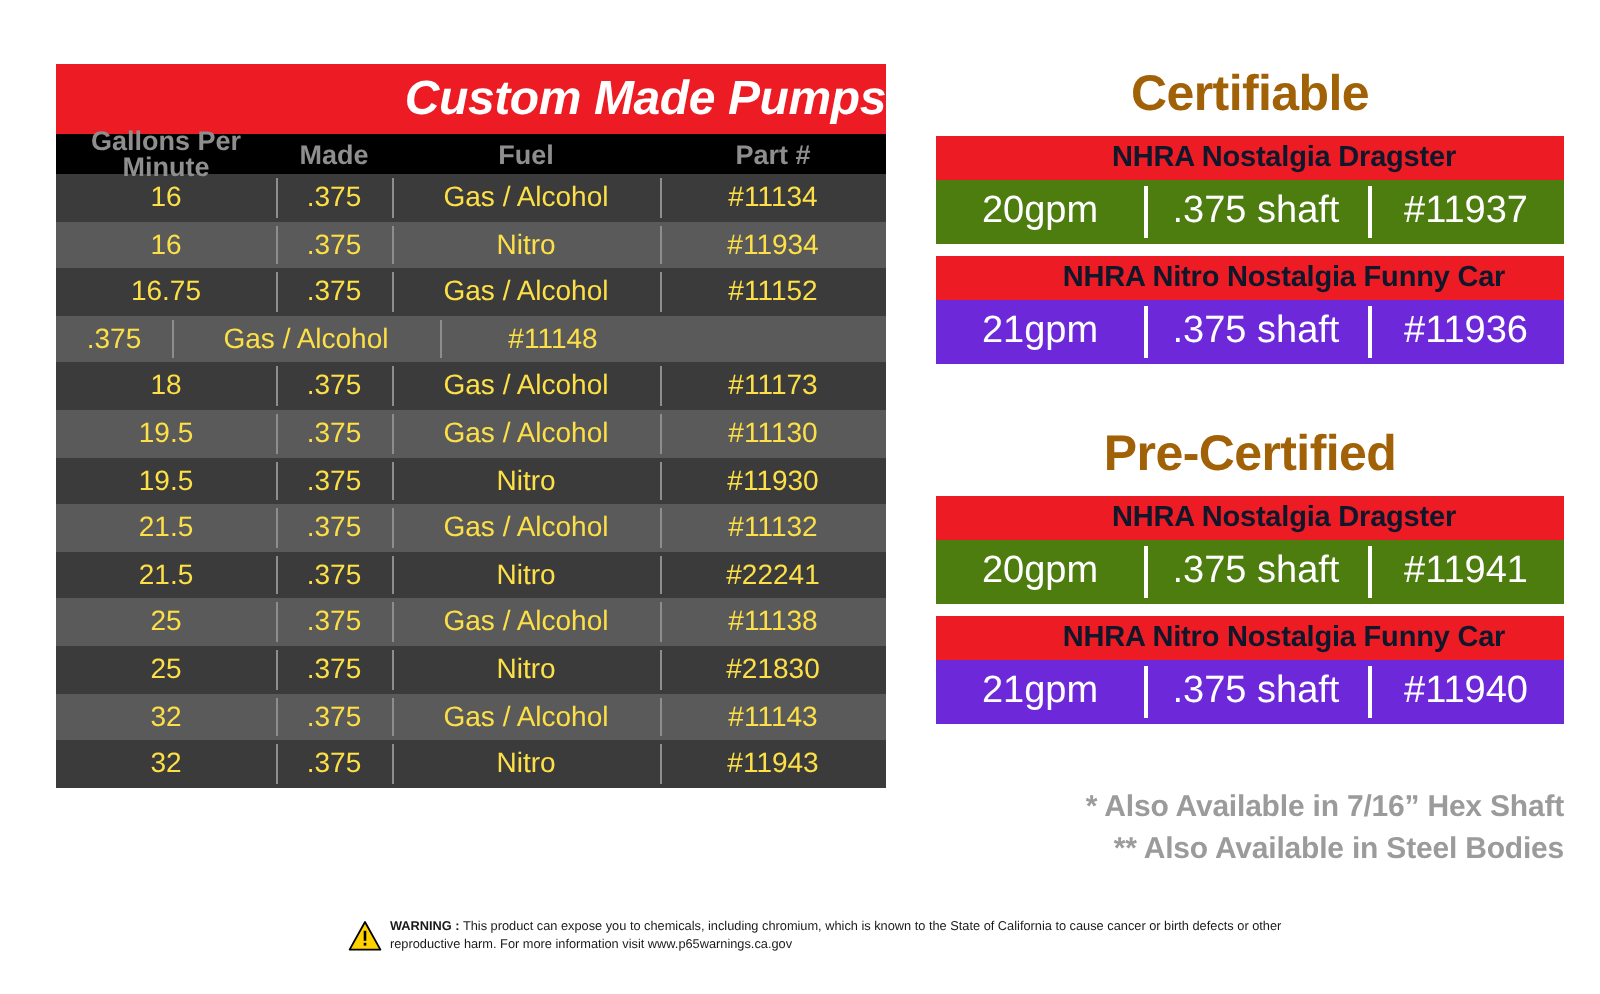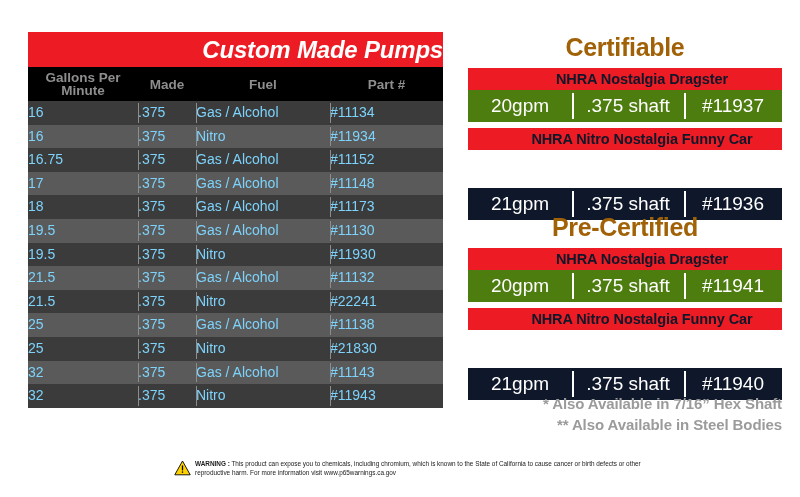--- a/index.html
+++ b/index.html
@@ -30,43 +30,43 @@
     font-weight: bold;
     text-align: right;
     height: 35px;
     line-height: 35px;
     letter-spacing: -0.2px;
     font-style: italic;
   }
   .mt-head {
     display: flex;
     background: #000000;
-    height: 34px;
+    height: 20px;
     align-items: center;
   }
   .mt-head .cell {
     color: #8e8e8e;
     font-size: 13.5px;
     font-weight: bold;
     text-align: center;
     line-height: 13px;
     padding: 0 2px;
     box-sizing: border-box;
   }
   .mt-row {
     display: flex;
     height: 23.6px;
     align-items: center;
   }
   .mt-row.odd  { background: #3b3b3b; }
   .mt-row.even { background: #5a5a5a; }
   .mt-row .cell {
-    color: #7dd3fc;
+    color: #fde047;
     font-size: 14px;
-    text-align: left;
+    text-align: center;
     box-sizing: border-box;
     position: relative;
     height: 100%;
     line-height: 23.6px;
   }
   .mt-row .cell + .cell::before {
     content: "";
     position: absolute;
     left: 0; top: 2px; bottom: 2px;
     width: 1px;
@@ -103,21 +103,21 @@
     line-height: 22px;
     letter-spacing: -0.1px;
     padding-left: 34px;
   }
   .rt-row {
     display: flex;
     height: 32px;
     align-items: center;
   }
   .rt-row.black { background: #4d7c0f; }
-  .rt-row.gray  { background: #0f172a; margin-top: 38px; }
+  .rt-row.gray  { background: #6d28d9; }
   .rt-row .cell {
     color: #ffffff;
     font-size: 19px;
     text-align: center;
     box-sizing: border-box;
     position: relative;
     height: 100%;
     line-height: 32px;
   }
   .rt-row .cell + .cell::before {
@@ -188,21 +188,20 @@
         <div class="cell c3">Nitro</div>
         <div class="cell c4">#11934</div>
       </div>
       <div class="mt-row odd">
         <div class="cell c1">16.75</div>
         <div class="cell c2">.375</div>
         <div class="cell c3">Gas / Alcohol</div>
         <div class="cell c4">#11152</div>
       </div>
       <div class="mt-row even">
-        <div class="cell c1">17</div>
         <div class="cell c2">.375</div>
         <div class="cell c3">Gas / Alcohol</div>
         <div class="cell c4">#11148</div>
       </div>
       <div class="mt-row odd">
         <div class="cell c1">18</div>
         <div class="cell c2">.375</div>
         <div class="cell c3">Gas / Alcohol</div>
         <div class="cell c4">#11173</div>
       </div>

